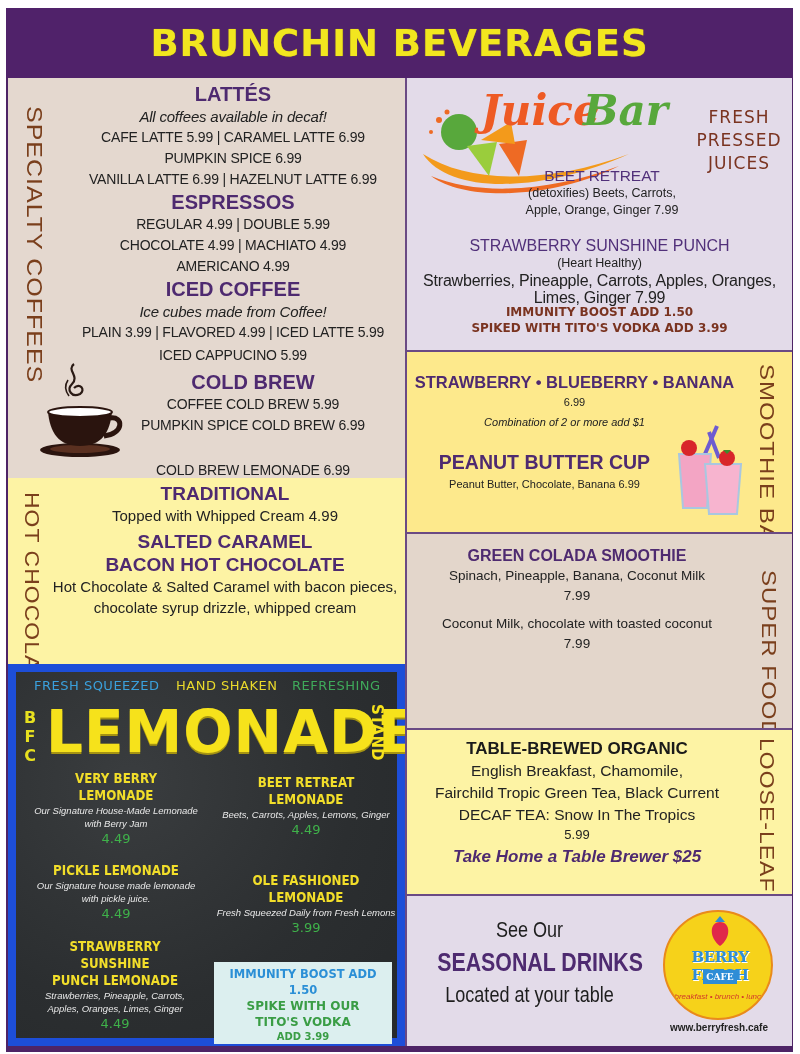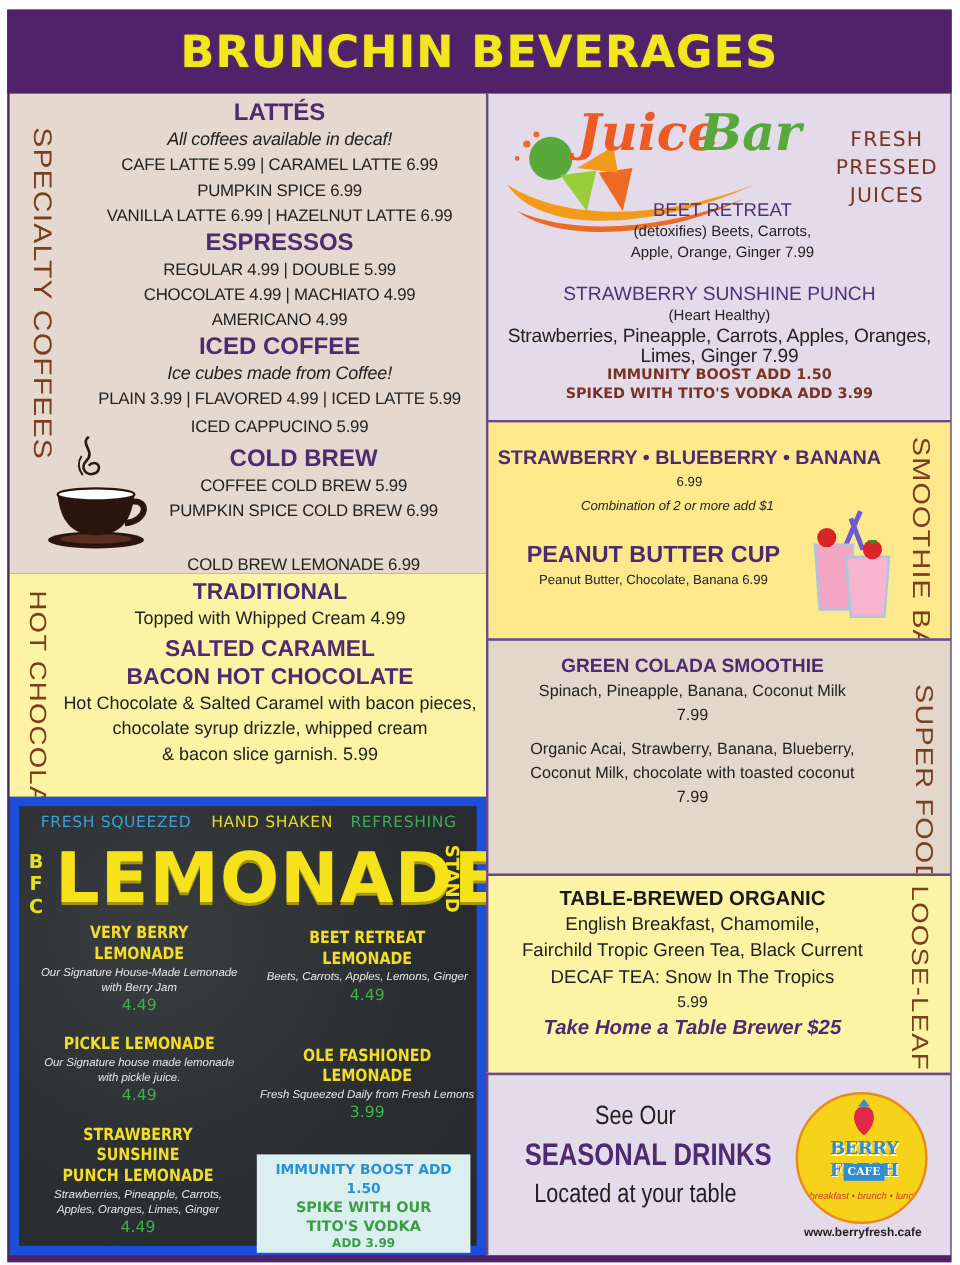--- a/index.html
+++ b/index.html
@@ -151,21 +151,20 @@
 
 <div class="panel hotchoc">
   <div class="vlabel" style="left:10px; top:14px; font-size:23px;">HOT CHOCOLATE</div>
   <div class="hc-content">
     <div class="sec-title">TRADITIONAL</div>
     <div class="line" style="margin-bottom:4px;">Topped with Whipped Cream 4.99</div>
     <div class="sec-title">SALTED CARAMEL</div>
     <div class="sec-title">BACON HOT CHOCOLATE</div>
     <div class="line">Hot Chocolate &amp; Salted Caramel with bacon pieces,</div>
     <div class="line">chocolate syrup drizzle, whipped cream</div>
-    <div class="line">&amp; bacon slice garnish. 5.99</div>
   </div>
 </div>
 
 <div class="panel lemon">
   <div class="chalk">
     <div class="tagline" style="left:18px; color:#3aa0dc;">FRESH SQUEEZED</div>
     <div class="tagline" style="left:160px; color:#e9d92b;">HAND SHAKEN</div>
     <div class="tagline" style="left:276px; color:#3fa95a;">REFRESHING</div>
     <div class="bfc">
       <div>B</div>
@@ -275,21 +274,20 @@
   </svg>
 </div>
 
 <div class="panel superfood">
   <div class="vlabel" style="left:348px; top:36px; font-size:24px;">SUPER FOOD</div>
   <div class="sf-content">
     <div class="sf-title">GREEN COLADA SMOOTHIE</div>
     <div class="sf-line">Spinach, Pineapple, Banana, Coconut Milk</div>
     <div class="sf-line">7.99</div>
     <div style="height:8px;"></div>
-    <div class="sf-line">Organic Acai, Strawberry, Banana, Blueberry,</div>
     <div class="sf-line">Coconut Milk, chocolate with toasted coconut</div>
     <div class="sf-line">7.99</div>
   </div>
 </div>
 
 <div class="panel tea">
   <div class="vlabel" style="left:346px; top:8px; font-size:23px;">LOOSE-LEAF TEA</div>
   <div class="tea-content">
     <div class="tea-title">TABLE-BREWED ORGANIC</div>
     <div class="tea-line">English Breakfast, Chamomile,</div>

